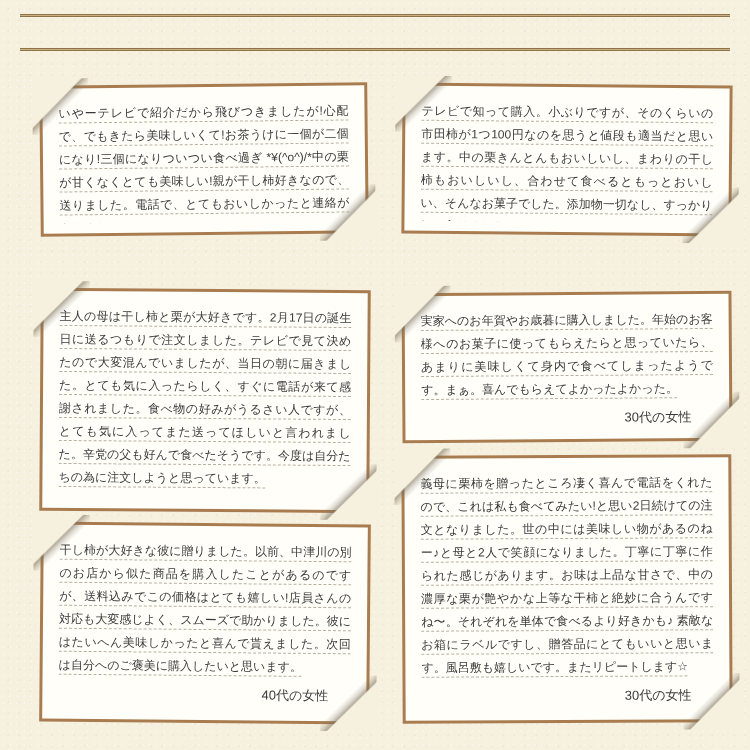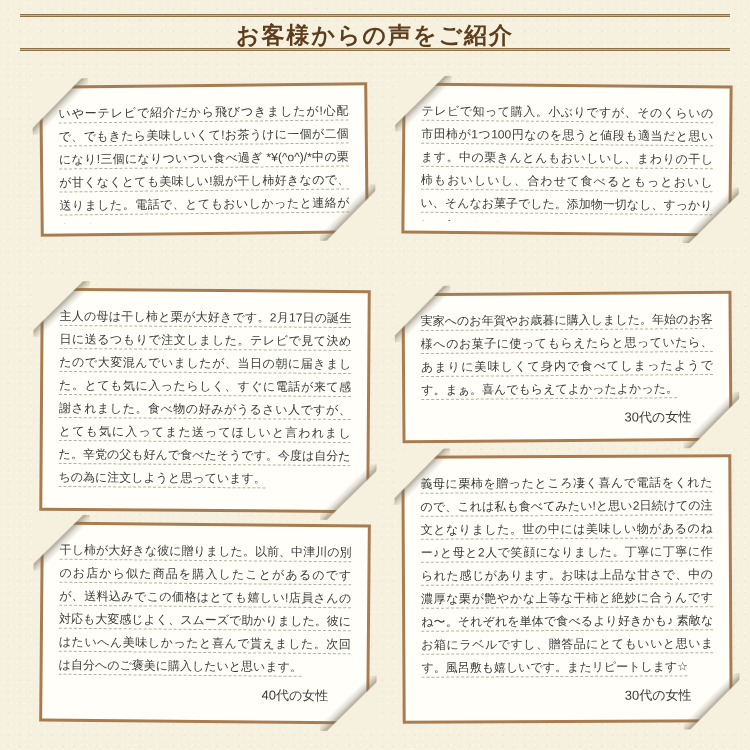--- a/index.html
+++ b/index.html
@@ -97,21 +97,20 @@
       rgba(120,108,88,0.22) 50%,
       rgba(120,108,88,0) 56%);
   }
 </style>
 </head>
 <body>
 
 <div class="page">
 
   <div class="rule rule-top"></div>
-  <h1 class="page-title">お客様からの声をご紹介</h1>
   <div class="rule rule-bottom"></div>
 
   <div class="card card-1">
     <div class="fold fold-tl"></div>
     <div class="fold fold-br"></div>
     <div class="card-inner">
       <p class="card-text"><span class="hand">いやーテレビで紹介だから飛びつきましたが!心配で、でもきたら美味しいくて!お茶うけに一個が二個になり!三個になりついつい食べ過ぎ *¥(^o^)/*中の栗が甘くなくとても美味しい!親が干し柿好きなので、送りました。電話で、とてもおいしかったと連絡がありました。</span></p>
     </div>
   </div>
 

